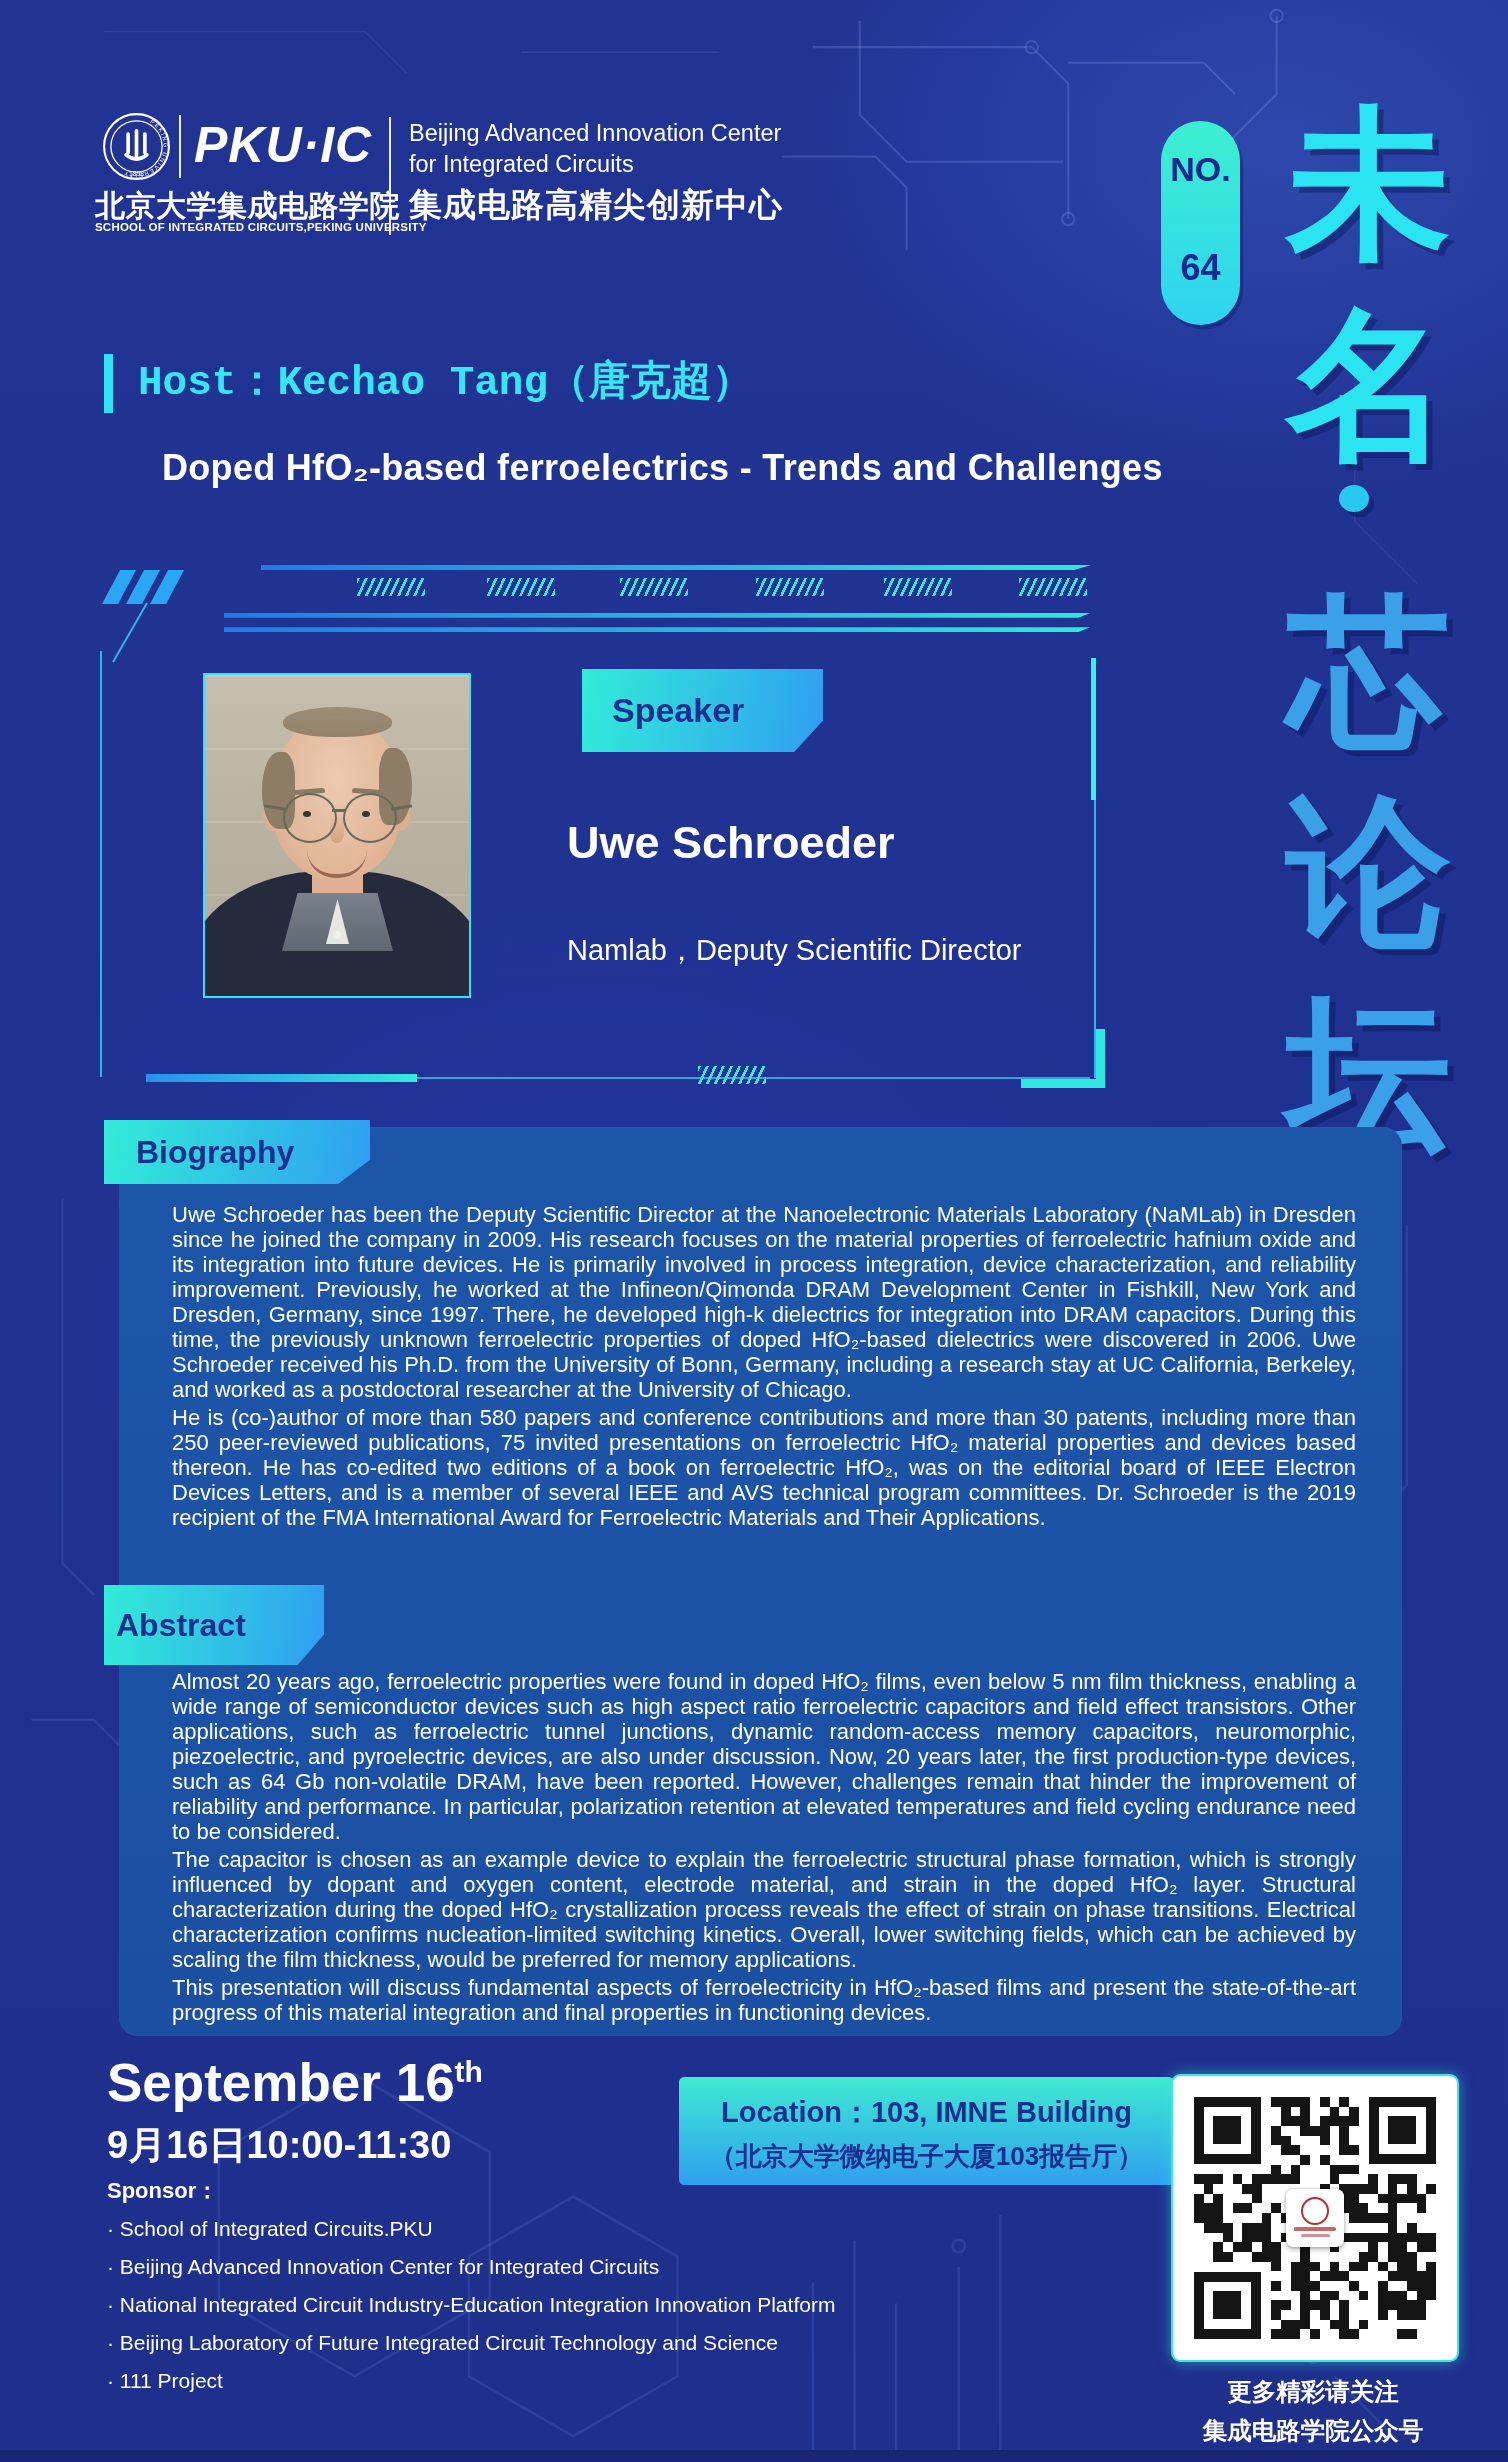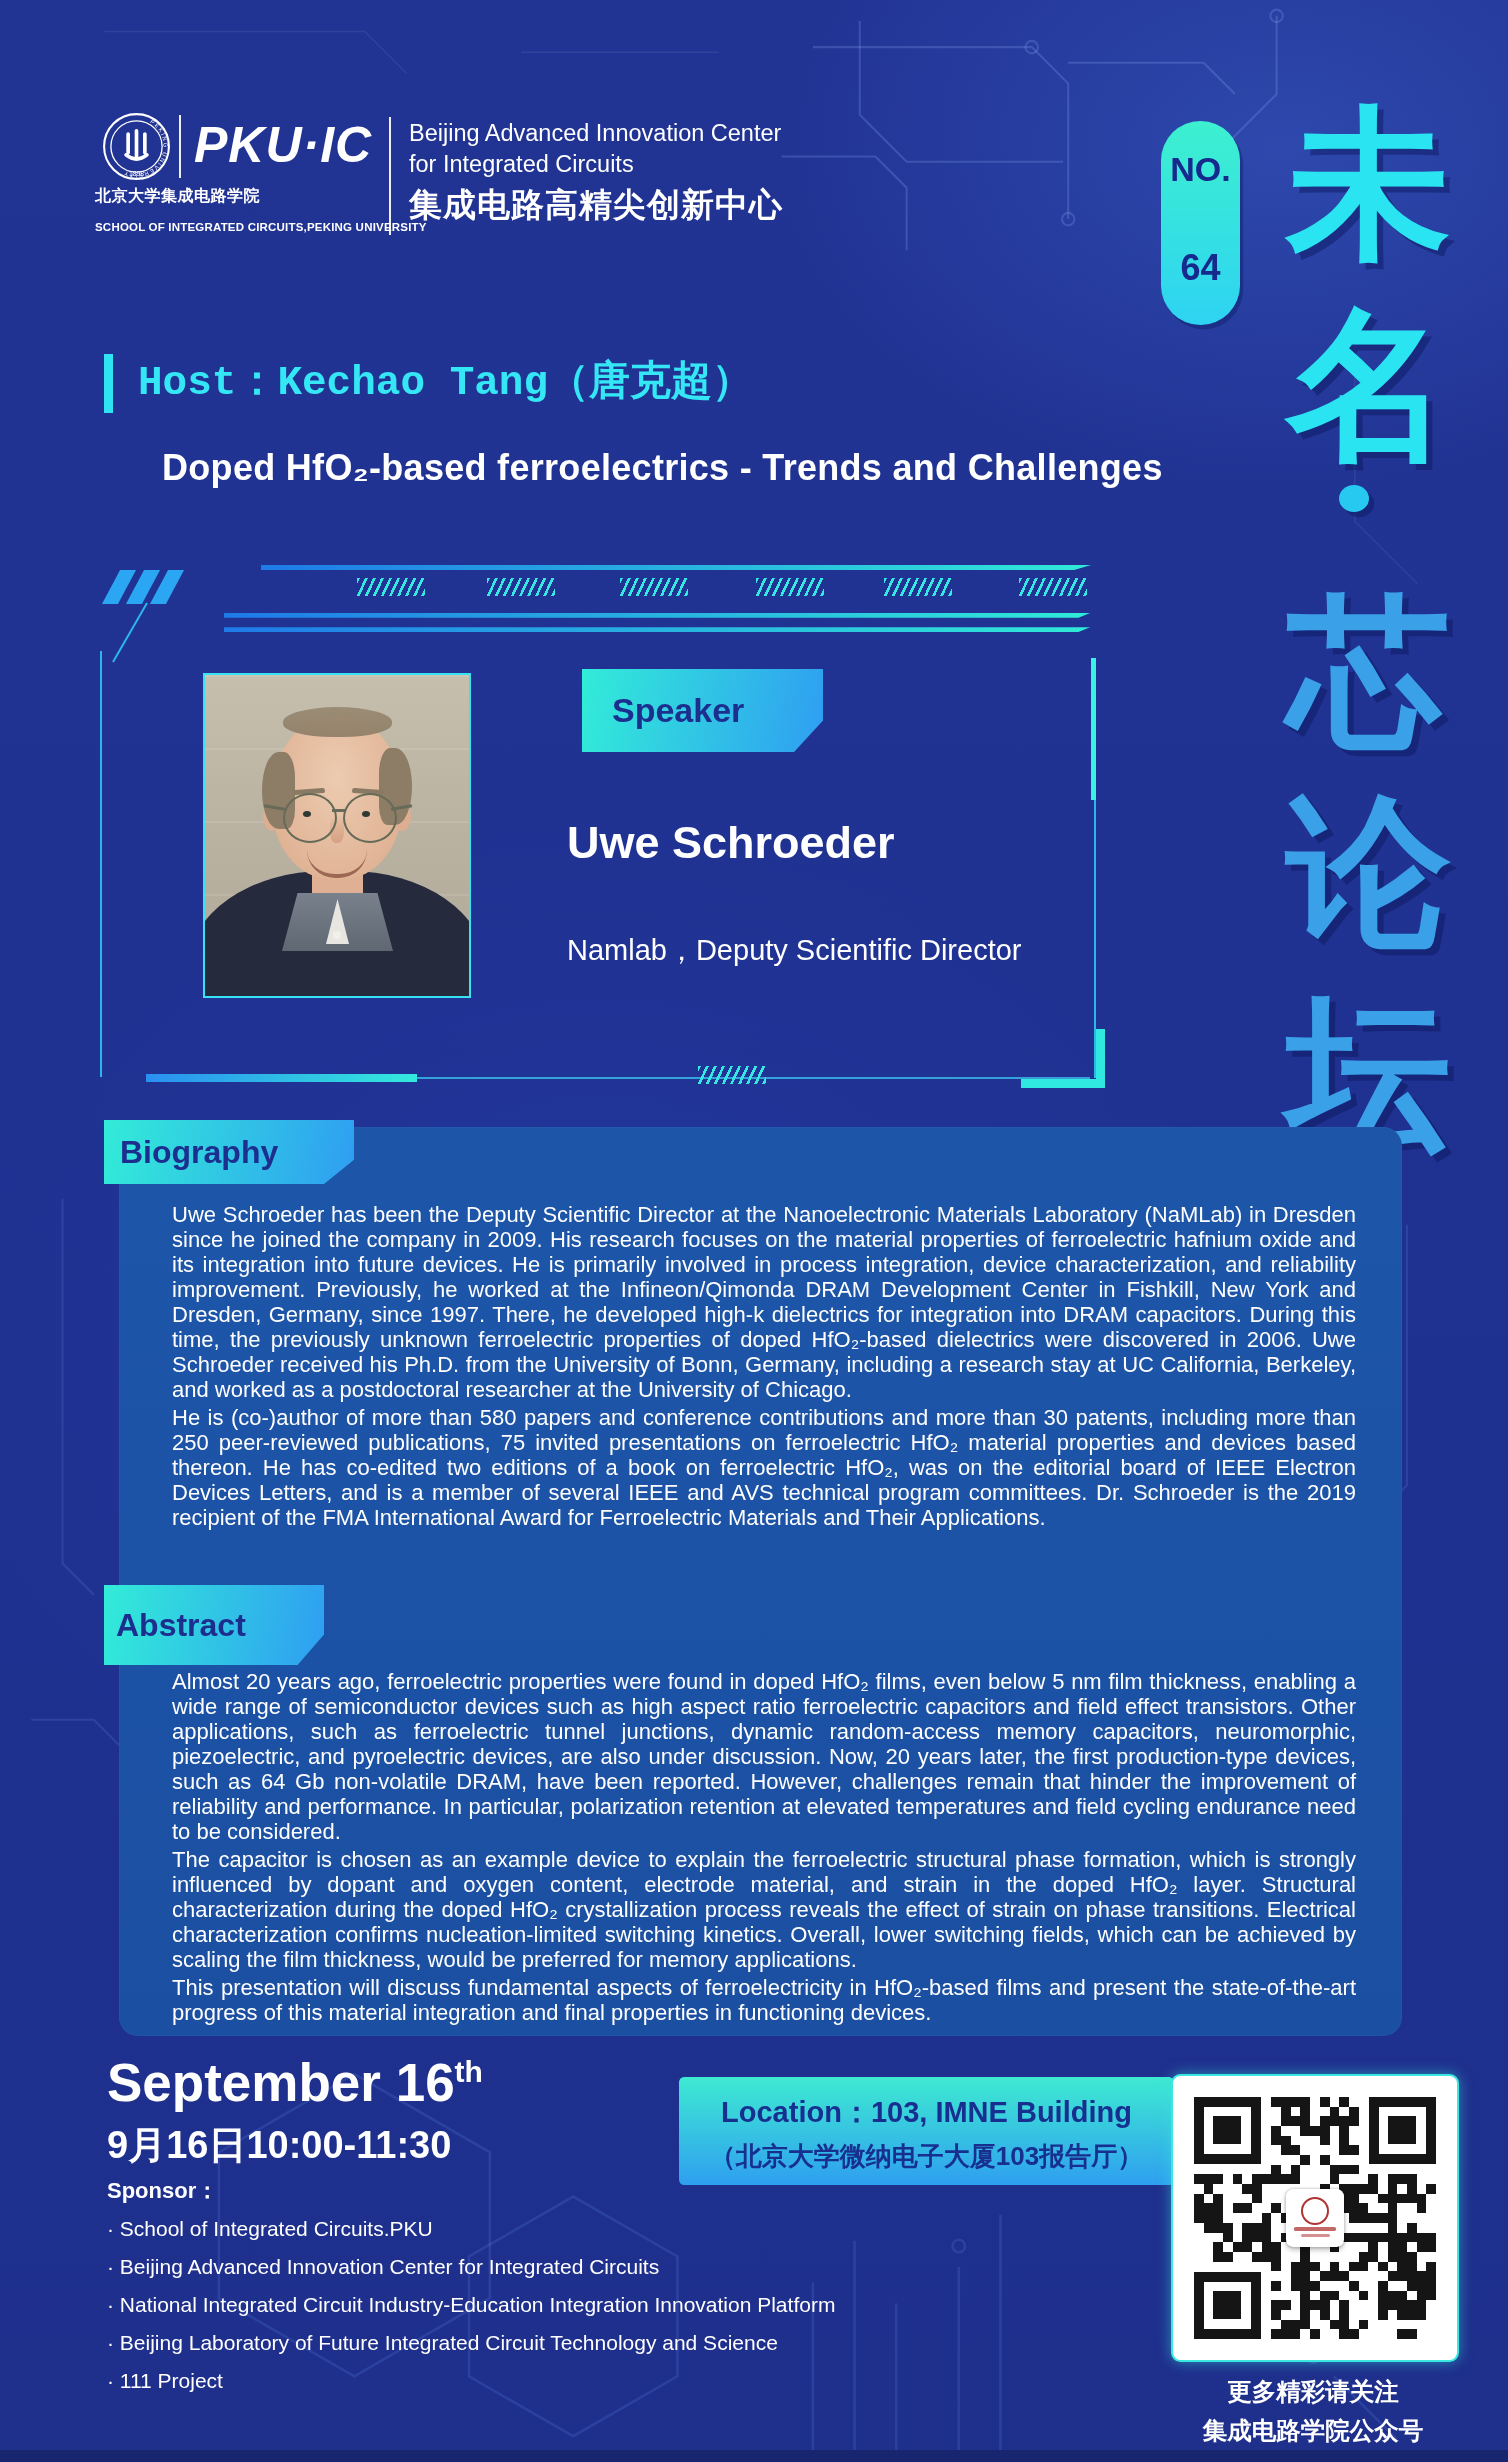--- a/index.html
+++ b/index.html
@@ -14,21 +14,21 @@
   }
   .abs{position:absolute;}
   
   .bg-svg{left:0;top:0;}
   
   .seal{left:102px;top:112px;width:69px;height:69px;}
   .vline{width:1.6px;background:rgba(255,255,255,.92);}
   .v1{left:179px;top:115px;height:63px;}
   .v2{left:389px;top:117px;height:118px;}
   .wordmark{left:194px;top:116px;font-size:50px;font-weight:900;font-style:italic;letter-spacing:1px;}
-  .school-cn{left:95px;top:186px;font-size:16px;font-weight:800;letter-spacing:0.5px;}
+  .school-cn{left:95px;top:186px;font-size:30px;font-weight:800;letter-spacing:0.5px;}
   .school-en{left:95px;top:221px;font-size:11.5px;font-weight:700;letter-spacing:0.2px;}
   .center-en{left:409px;top:118px;font-size:23.5px;line-height:31px;font-weight:500;}
   .center-cn{left:409px;top:183px;font-size:33px;font-weight:800;letter-spacing:1px;}
   
   .pill{left:1161px;top:121px;width:79px;height:204px;border-radius:47px;
     background:linear-gradient(180deg,#3df0cf,#2ed3f2);
     box-shadow:3.1px 4.2px 0 rgba(10,20,90,.35);
     display:flex;flex-direction:column;align-items:center;}
   .pill .no{margin-top:29px;font-size:34px;font-weight:900;color:#16298c;}
   .pill .num{margin-top:58px;font-size:36px;font-weight:900;color:#16298c;}
@@ -108,21 +108,21 @@
   .badge{background:linear-gradient(100deg,#32ecd8,#2f9ef2);
     clip-path:polygon(0 0,100% 0,100% 62%,88% 100%,0 100%);
     color:#1c2f8e;font-weight:900;display:flex;align-items:center;}
   .speaker-badge{left:567px;top:669px;width:211px;height:83px;font-size:34px;padding-left:30px;margin-left:15px;}
   .speaker-name{left:567px;top:817px;font-size:45px;font-weight:800;}
   .speaker-aff{left:567px;top:931px;font-size:29px;font-weight:500;}
   
   .panel{left:119px;top:1127px;width:1283px;height:909px;border-radius:19px;
     background:linear-gradient(180deg,#1d56a9,#1b4fa2);
     box-shadow:0 0 0 0.5px rgba(255,255,255,.05) inset;}
-  .bio-badge{left:104px;top:1120px;width:234px;height:64px;font-size:32px;padding-left:16px;}
+  .bio-badge{left:104px;top:1120px;width:234px;height:64px;font-size:32px;padding-left:32px;}
   .abs-badge{left:104px;top:1585px;width:208px;height:80px;font-size:32px;padding-left:12px;}
   .bodytext{width:1184px;font-size:22px;line-height:25px;text-align:justify;font-weight:500;}
   .bodytext p{margin:0 0 3.1px 0;}
   .bio-text{left:172px;top:1202px;}
   .abs-text{left:172px;top:1669px;}
   
   .date-en{left:107px;top:2052px;font-size:53px;font-weight:800;}
   .date-en sup{font-size:30px;}
   .date-cn{left:107px;top:2120px;font-size:38px;font-weight:700;}
   .loc-box{left:679px;top:2077px;width:495px;height:108px;border-radius:5.2px;

